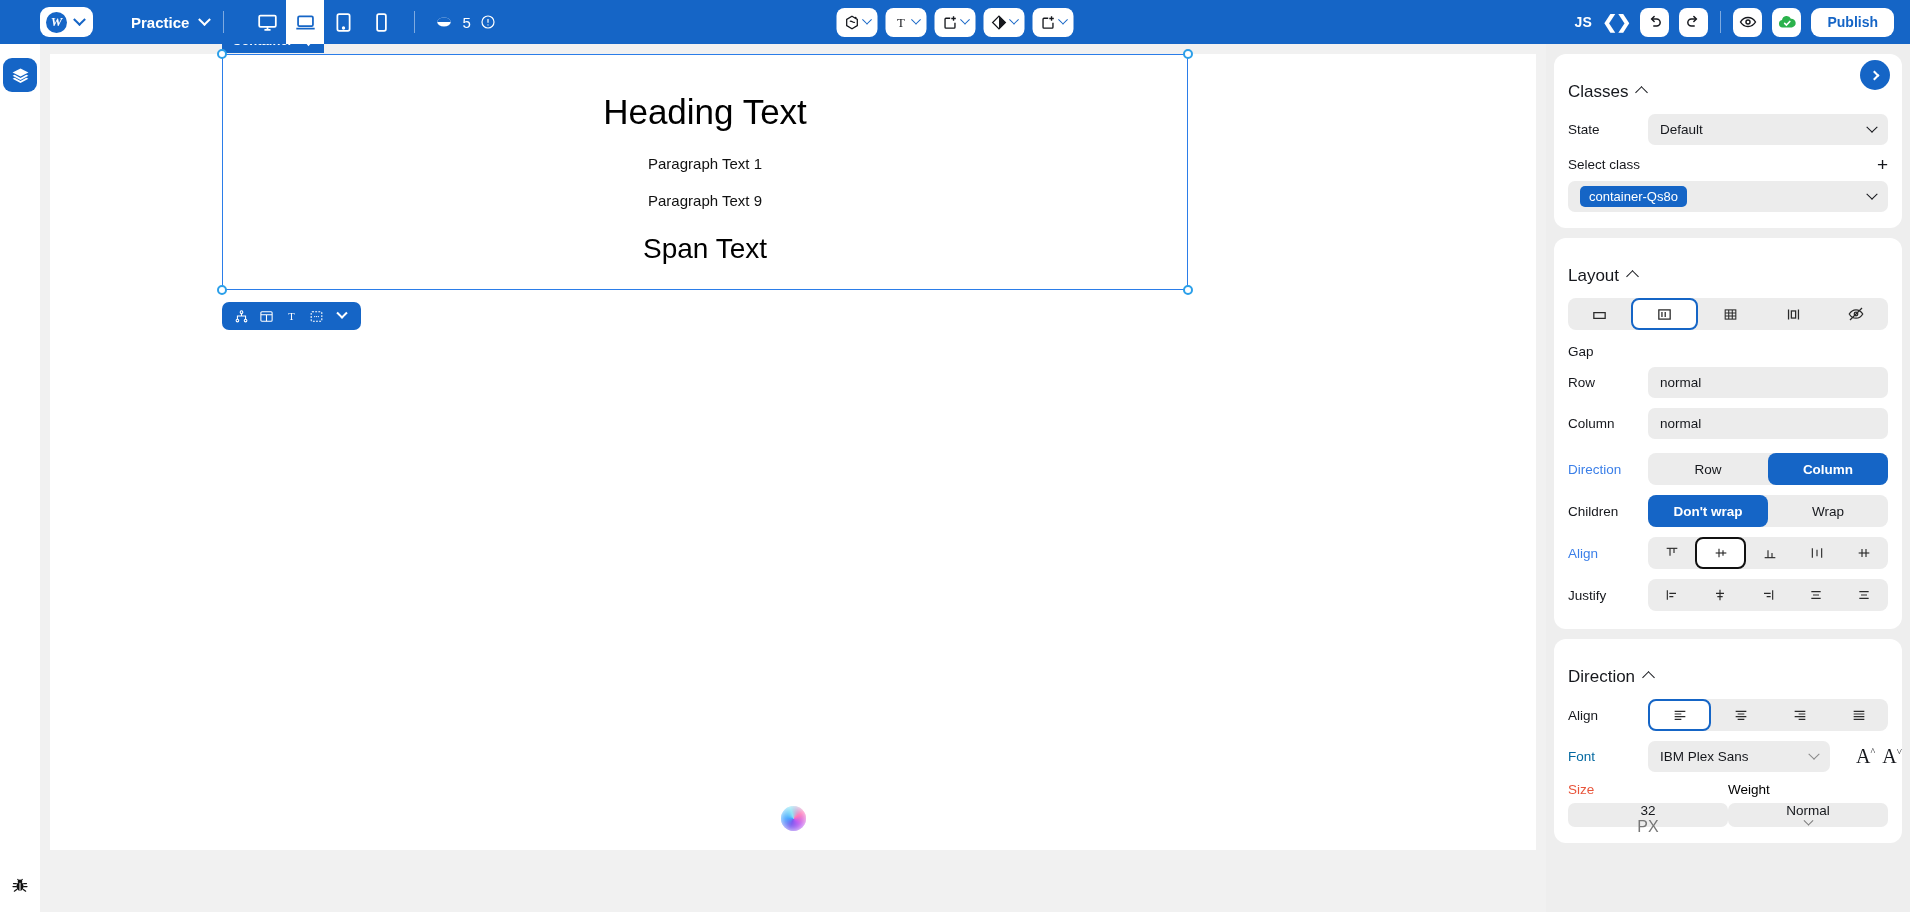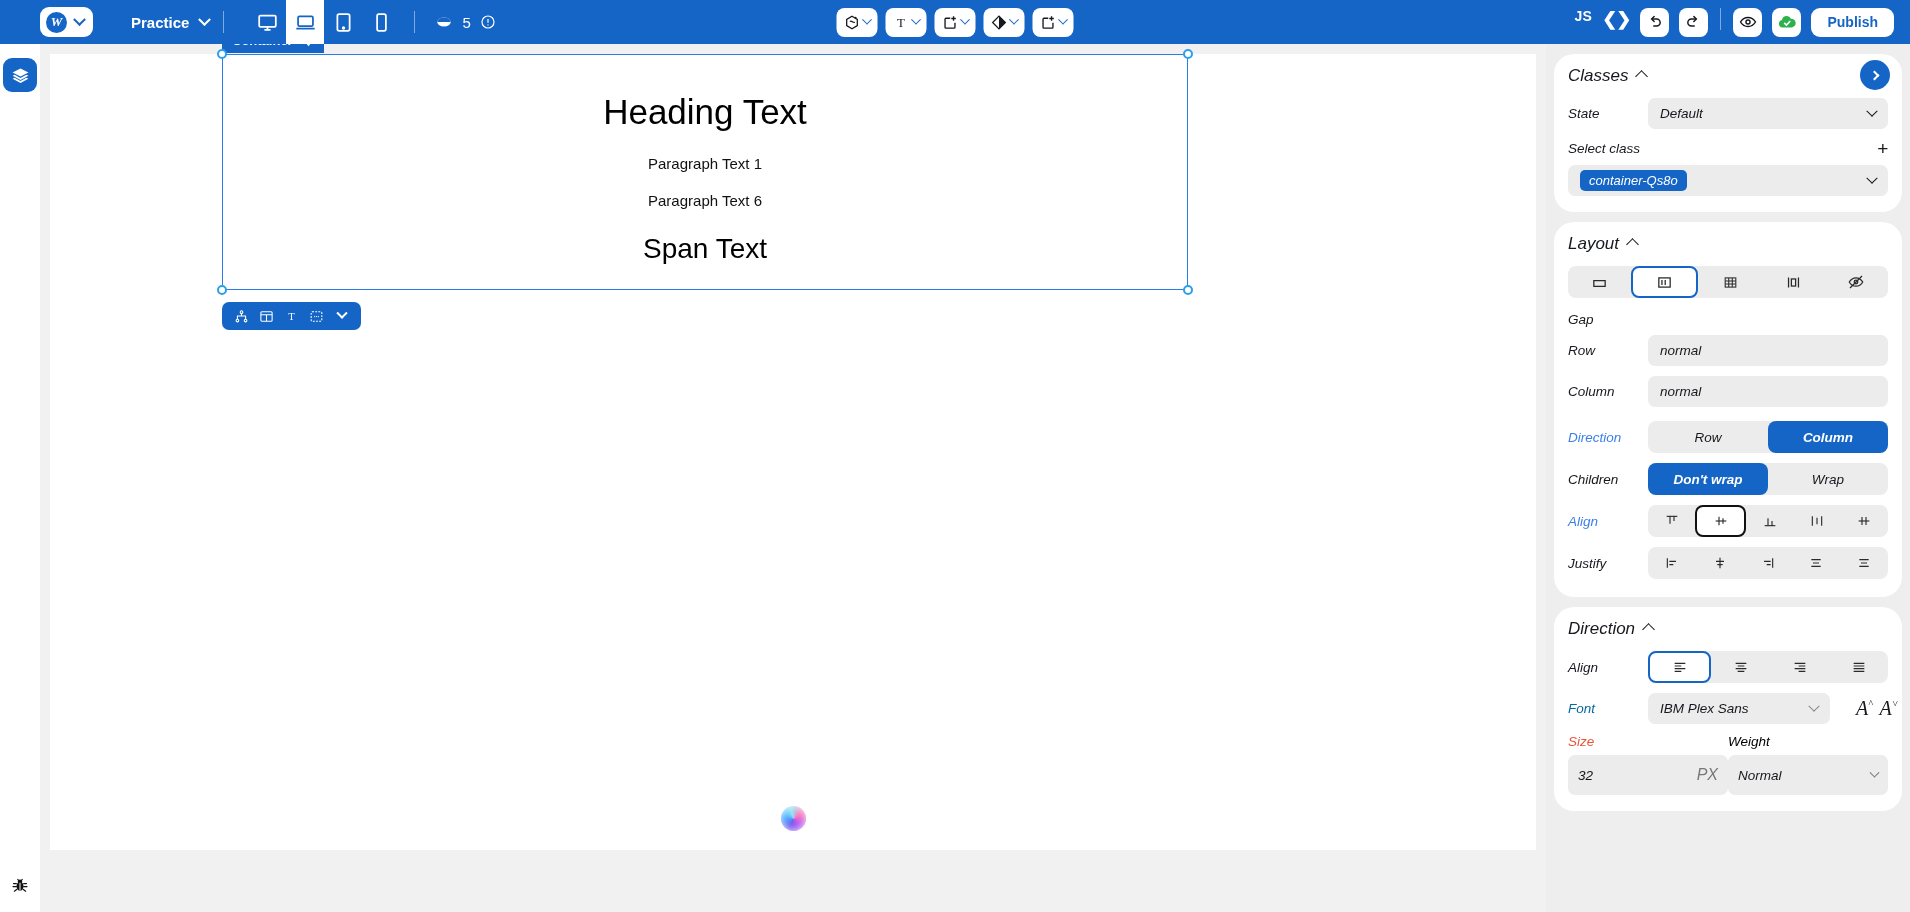--- a/index.html
+++ b/index.html
@@ -56,21 +56,21 @@
 
   .tb-center { position: absolute; left: 50%; transform: translateX(-50%);
     display: flex; align-items: center; gap: 8px; }
   .tool-btn {
     background: #fff; border-radius: 8px; height: 29px;
     display: flex; align-items: center; gap: 3px; padding: 0 7px;
     cursor: pointer; color: #16181d;
   }
   .tool-btn .chev { width: 7px; height: 7px; border-width: 1.8px; color: #1565C6; }
 
-  .tb-right { position: absolute; right: 16px; display: flex; gap: 10px; }
+  .tb-right { position: absolute; right: 16px; display: flex; align-items: center; gap: 10px; }
   .js-label { color: #fff; font-size: 14px; font-weight: 700; letter-spacing: .3px; cursor: pointer; }
   .code-icon { color: #fff; font-size: 18px; font-weight: 700; cursor: pointer; letter-spacing: -1px; }
   .round-btn {
     width: 29px; height: 29px; border-radius: 8px; background: #fff;
     display: flex; align-items: center; justify-content: center; cursor: pointer;
   }
   .publish-btn {
     background: #fff; color: #1565C6; font-size: 14px; font-weight: 600;
     border-radius: 9px; height: 29px; padding: 0 16px;
     display: flex; align-items: center; cursor: pointer;
@@ -152,22 +152,22 @@
     filter: blur(.4px);
     box-shadow: inset 0 0 7px rgba(255,255,255,.85);
   }
 
   
   .right-panel {
     position: absolute; top: 44px; right: 0; width: 364px; bottom: 0;
     background: #eeeeee; padding: 10px 8px 0 8px; overflow: hidden;
   }
   .card {
-    background: #fff; border-radius: 20px; padding: 12px 14px 16px;
-    margin-bottom: 10px; position: relative; font-style: italic;
+    background: #fff; border-radius: 12px; padding: 28px 14px 16px;
+    margin-bottom: 10px; position: relative;
   }
   .card-head { display: flex; align-items: center; gap: 9px; margin-bottom: 12px; }
   .card-title { font-size: 17px; color: #16181d; font-weight: 400; }
   .caret-up { width: 9px; height: 9px; border-left: 1.8px solid #16181d;
     border-top: 1.8px solid #16181d; transform: rotate(45deg); cursor: pointer; }
   .fab {
     position: absolute; right: 12px; top: 6px;
     width: 30px; height: 30px; border-radius: 50%; background: #1565C6;
     color: #fff; display: flex; align-items: center; justify-content: center;
     cursor: pointer;
@@ -208,23 +208,23 @@
   .ibtn.sel-dark { border: 2px solid #111; background: #fff; }
 
   .az-btns { display: flex; align-items: center; gap: 7px; margin-left: 6px; }
   .az { font-size: 20px; color: #16181d; cursor: pointer; position: relative;
     font-family: "Liberation Serif", serif; }
   .az sup { font-size: 10px; }
 
   .two-col { display: flex; gap: 0; }
   .two-col > div { flex: 1; }
   .mini-label { font-size: 13.5px; margin-bottom: 6px; }
-  .mini-field { background: #ececec; border-radius: 7px; height: 40px;
+  .mini-field { background: #ececec; border-radius: 7px; height: 24px;
     display: flex; align-items: center; justify-content: space-between;
-    padding: 0 10px; font-size: 13.5px; color: #16181d; cursor: pointer; }
+    padding: 0 10px; font-size: 13.5px; color: #16181d; cursor: pointer; flex-direction: column; }
   .mini-field .unit { font-size: 16px; color: #777; }
 </style>
 </head>
 <body>
 
 <div class="app">
 
   <div class="topbar">
 
     <div class="tb-left">
@@ -387,21 +387,21 @@
 
       <div class="sel-box">
         <div class="sel-handle h-tl"></div>
         <div class="sel-handle h-tr"></div>
         <div class="sel-handle h-bl"></div>
         <div class="sel-handle h-br"></div>
 
         <div class="content">
           <div class="c-heading">Heading Text</div>
           <div class="c-para">Paragraph Text 1</div>
-          <div class="c-para">Paragraph Text 6</div>
+          <div class="c-para">Paragraph Text 9</div>
           <div class="c-span">Span Text</div>
         </div>
       </div>
 
       <div class="elem-toolbar">
         <div class="etb-icon">
           <svg width="15" height="15" viewBox="0 0 24 24" fill="none" stroke="#fff" stroke-width="1.7">
             <circle cx="12" cy="5" r="2.1"></circle>
               <circle cx="5.5" cy="18.5" r="2.1"></circle>
               <circle cx="18.5" cy="18.5" r="2.1"></circle>

